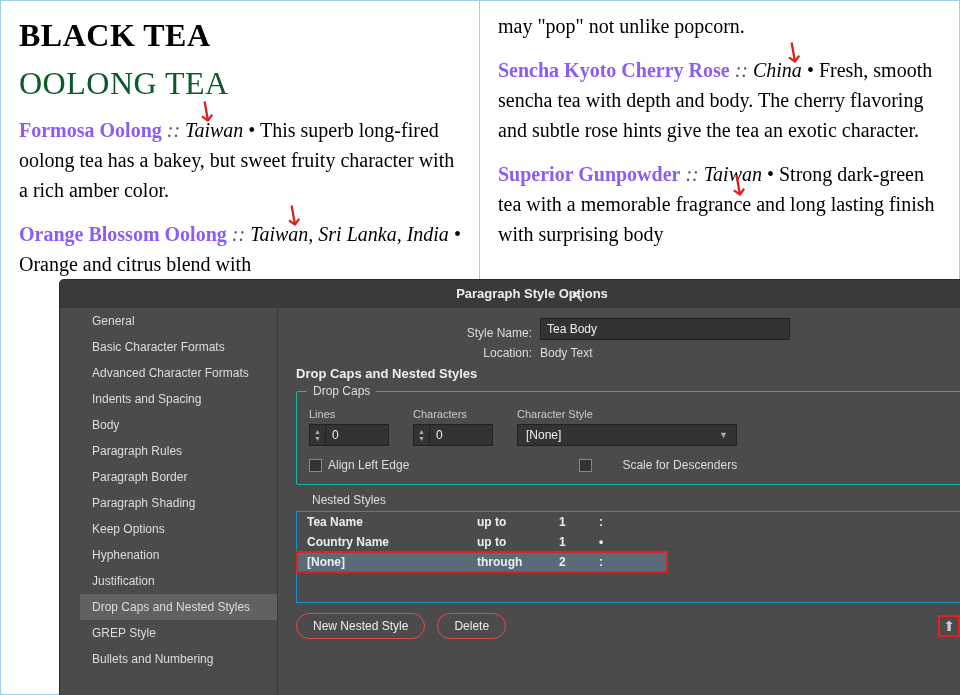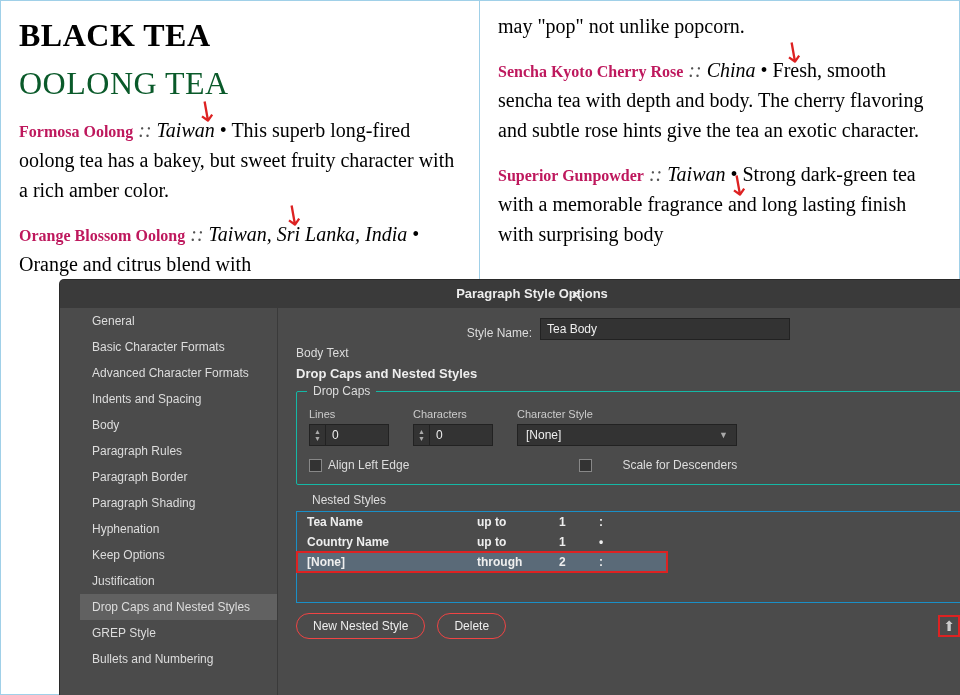--- a/index.html
+++ b/index.html
@@ -21,21 +21,21 @@
     width: 50%;
     border: 1px solid #a0d0e8;
     padding: 10px 18px 10px 18px;
     font-size: 20px;
     line-height: 1.5;
     color: #000;
   }
   .text-frame:last-child { border-left: none; }
   .h-black { font-family: Georgia, serif; font-size: 32px; font-weight: bold; color: #000; letter-spacing: 0.5px; }
   .h-green { font-family: Georgia, serif; font-size: 32px; font-weight: 500; color: #0a5a2a; letter-spacing: 0.5px; margin-bottom: 8px; }
-  .tea-name { color: #be185d; font-weight: bold; font-size: 16px; }
+  .tea-name { color: #8b5cf6; font-weight: bold; font-size: 20px; }
   .sep { color: #555; font-style: italic; }
   .country { font-style: italic; color: #000; }
   .body { color: #000; }
   .para { margin-bottom: 14px; }
   .arrow {
     position: absolute;
     color: #d22;
     font-size: 28px;
     transform: rotate(35deg);
     pointer-events: none;
@@ -235,33 +235,34 @@
   <div class="dlg-body">
     <div class="sidebar" id="sidebar">
         <div class="item">General</div>
         <div class="item">Basic Character Formats</div>
         <div class="item">Advanced Character Formats</div>
         <div class="item">Indents and Spacing</div>
         <div class="item">Body</div>
         <div class="item">Paragraph Rules</div>
         <div class="item">Paragraph Border</div>
         <div class="item">Paragraph Shading</div>
+        <div class="item">Keep Options</div>
         <div class="item">Hyphenation</div>
-        <div class="item">Keep Options</div>
         <div class="item">Justification</div>
         <div class="item selected">Drop Caps and Nested Styles</div>
         <div class="item">GREP Style</div>
         <div class="item">Bullets and Numbering</div>
       </div>
     <div class="main">
       <div class="row">
         <div class="lbl-right">Style Name:</div>
         <input class="input-text wide" value="Tea Body" style="">
       </div>
       <div class="row">
+        <div class="lbl-right">Location:</div>
         <div>Body Text</div>
       </div>
       <div class="section-title">Drop Caps and Nested Styles</div>
 
       <div class="fieldset">
         <div class="fieldset-legend">Drop Caps</div>
         <div class="dc-row">
           <div class="dc-col">
             <div class="dc-lbl">Lines</div>
             <div class="spin">

